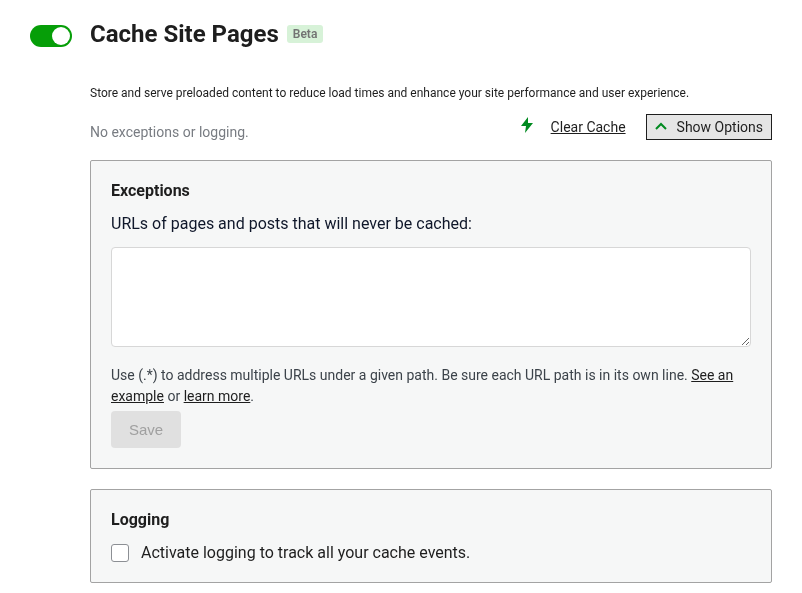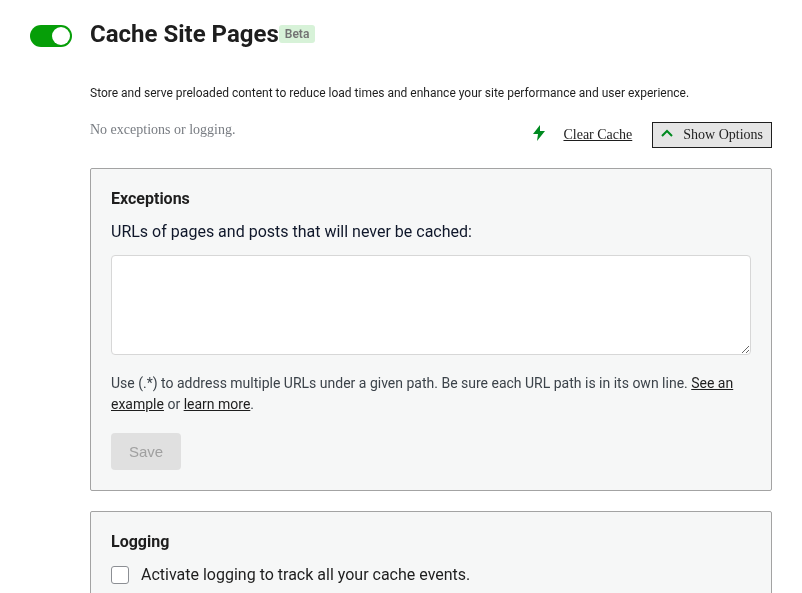--- a/index.html
+++ b/index.html
@@ -34,20 +34,21 @@
       height: 18px;
       background: #fff;
       border-radius: 50%;
       position: absolute;
       top: 2px;
       right: 2px;
     }
     .title-wrap {
       display: flex;
       align-items: center;
+      gap: 8px;
     }
     .title {
       font-size: 24px;
       font-weight: 700;
       color: #1e1e1e;
     }
     .badge {
       background: #d7f2d8;
       color: #737373;
       font-size: 12px;
@@ -60,23 +61,22 @@
     }
     .description {
       font-size: 12px;
       color: #1e1e1e;
       margin-top: 36px;
       line-height: 1.5;
     }
     .status-row {
       display: flex;
       justify-content: space-between;
-      align-items: flex-start;
-      margin-top: 20px;
-      font-family: Liberation Serif, serif;
+      align-items: flex-end;
+      margin-top: 12px;
     }
     .status-text {
       font-size: 14px;
       color: #787c82;
     }
     .actions {
       display: flex;
       align-items: center;
       gap: 20px;
     }
@@ -143,21 +143,21 @@
       color: #3c434a;
       margin-top: 14px;
       line-height: 1.5;
     }
     .hint a {
       color: #1e1e1e;
       text-decoration: underline;
       cursor: pointer;
     }
     .save-btn {
-      margin-top: 18px;
+      margin-top: 4px;
       padding: 10px 18px;
       border: none;
       border-radius: 4px;
       background: #e0e0e0;
       color: #a0a0a0;
       font-size: 15px;
       font-weight: 500;
       cursor: not-allowed;
     }
     .checkbox-row {

